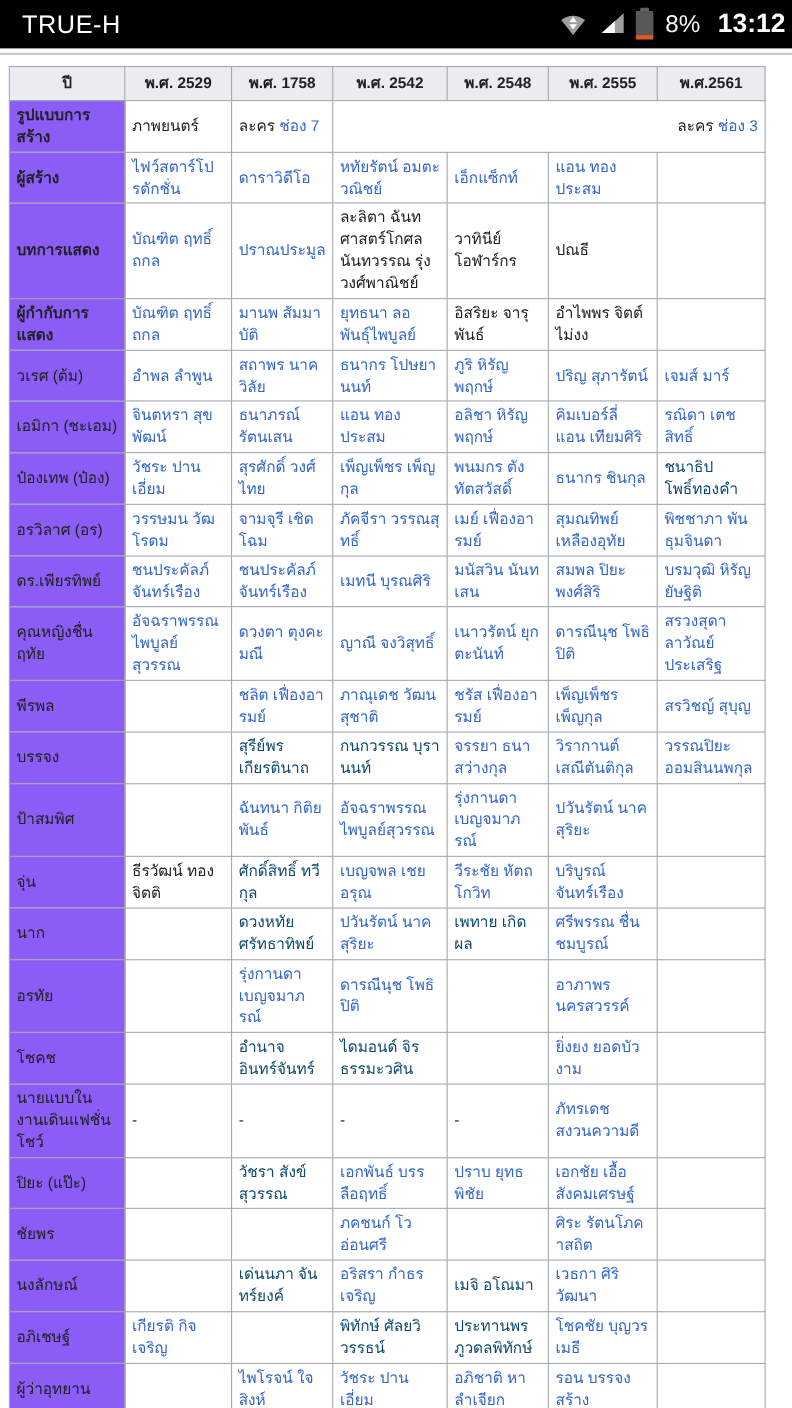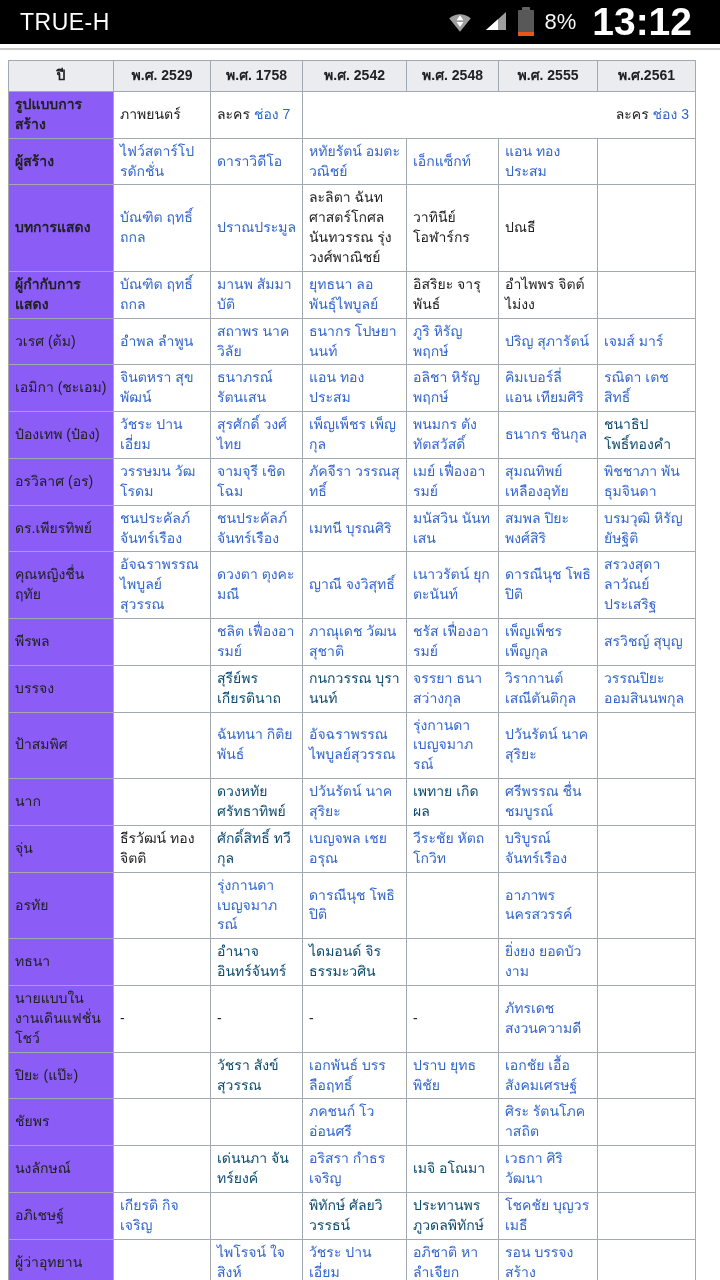--- a/index.html
+++ b/index.html
@@ -4,31 +4,31 @@
 <style>
   html,body{margin:0;padding:0;}
   body{
     width:720px;height:1280px;overflow:hidden;background:#fff;
     font-family:"Liberation Sans","DejaVu Sans",sans-serif;color:#202122;
     position:relative;
   }
   
   .statusbar{
     height:44px;background:#000;display:flex;align-items:center;
-    padding:0 28px 0 20px;box-sizing:border-box;
+    padding:0 6px 0 20px;box-sizing:border-box;
   }
   .carrier{color:#fff;font-size:23px;letter-spacing:0.5px;}
   .sb-right{margin-left:auto;display:flex;align-items:center;gap:10px;}
   .sb-icon{display:block;}
   .battery{position:relative;width:17px;height:30px;display:flex;flex-direction:column;align-items:center;}
   .battery .nub{width:8px;height:3px;background:#636363;border-radius:1px 1px 0 0;}
   .battery .bodyb{width:16px;height:26px;background:#585858;border-radius:1px;position:relative;overflow:hidden;}
   .battery .fill{position:absolute;left:0;bottom:0;width:100%;height:4px;}
   .pct{color:#f5f5f5;font-size:22px;}
-  .clock{color:#fff;font-size:39px;font-weight:600;margin-left:6px;}
+  .clock{color:#fff;font-size:24px;font-weight:600;margin-left:6px;}
   .sb-divider{position:absolute;top:48px;left:0;width:720px;height:2px;background:#c9c9c9;}
   
   table.wikitable{
     border-collapse:collapse;table-layout:fixed;
     margin:16px 0 0 8px;width:687px;
     font-size:14px;
   }
   .wikitable th,.wikitable td{
     border:1px solid #a2a9b1;padding:3px 6px;line-height:1.42;
     vertical-align:middle;word-wrap:break-word;overflow-wrap:break-word;
@@ -203,48 +203,48 @@
       <tr>
         <th>ป้าสมพิศ</th>
         <td></td>
         <td><a class="wl">ฉันทนา กิติยพันธ์</a></td>
         <td><a class="wl">อัจฉราพรรณ ไพบูลย์สุวรรณ</a></td>
         <td><a class="wl">รุ่งกานดา เบญจมาภรณ์</a></td>
         <td><a class="wl">ปวันรัตน์ นาคสุริยะ</a></td>
         <td></td>
       </tr>
       <tr>
-        <th>นาก</th>
-        <td></td>
-        <td><a class="rl">ดวงหทัย ศรัทธาทิพย์</a></td>
-        <td><a class="wl">ปวันรัตน์ นาคสุริยะ</a></td>
-        <td><a class="rl">เพทาย เกิดผล</a></td>
-        <td><a class="wl">ศรีพรรณ ชื่นชมบูรณ์</a></td>
-        <td></td>
-      </tr>
-      <tr>
         <th>จุ่น</th>
         <td><span>ธีรวัฒน์ ทองจิตติ</span></td>
         <td><a class="rl">ศักดิ์สิทธิ์ ทวีกุล</a></td>
         <td><a class="wl">เบญจพล เชยอรุณ</a></td>
         <td><a class="wl">วีระชัย หัตถโกวิท</a></td>
         <td><a class="wl">บริบูรณ์ จันทร์เรือง</a></td>
         <td></td>
       </tr>
       <tr>
+        <th>นาก</th>
+        <td></td>
+        <td><a class="rl">ดวงหทัย ศรัทธาทิพย์</a></td>
+        <td><a class="wl">ปวันรัตน์ นาคสุริยะ</a></td>
+        <td><a class="rl">เพทาย เกิดผล</a></td>
+        <td><a class="wl">ศรีพรรณ ชื่นชมบูรณ์</a></td>
+        <td></td>
+      </tr>
+      <tr>
         <th>อรทัย</th>
         <td></td>
         <td><a class="wl">รุ่งกานดา เบญจมาภรณ์</a></td>
         <td><a class="wl">ดารณีนุช โพธิปิติ</a></td>
         <td></td>
         <td><a class="wl">อาภาพร นครสวรรค์</a></td>
         <td></td>
       </tr>
       <tr>
-        <th>ทธนา</th>
+        <th>โชคช</th>
         <td></td>
         <td><a class="rl">อำนาจ อินทร์จันทร์</a></td>
         <td><a class="rl">ไดมอนด์ จิรธรรมะวศิน</a></td>
         <td></td>
         <td><a class="wl">ยิ่งยง ยอดบัวงาม</a></td>
         <td></td>
       </tr>
       <tr>
         <th>นายแบบในงานเดินแฟชั่นโชว์</th>
         <td><span>-</span></td>

